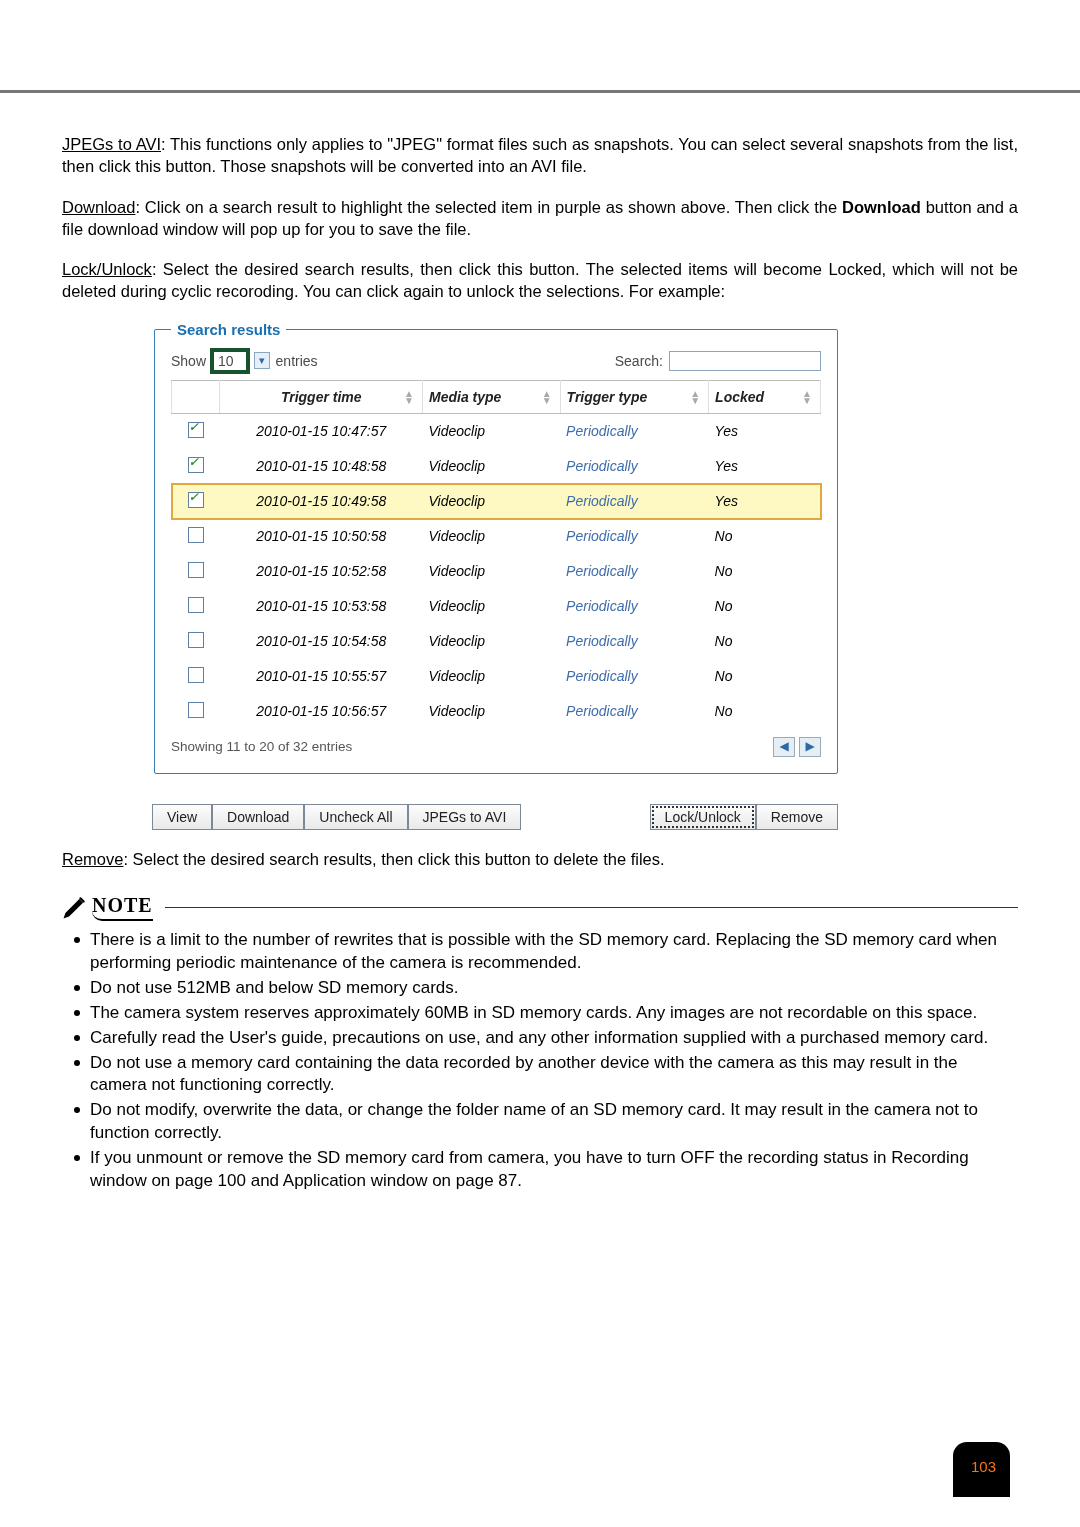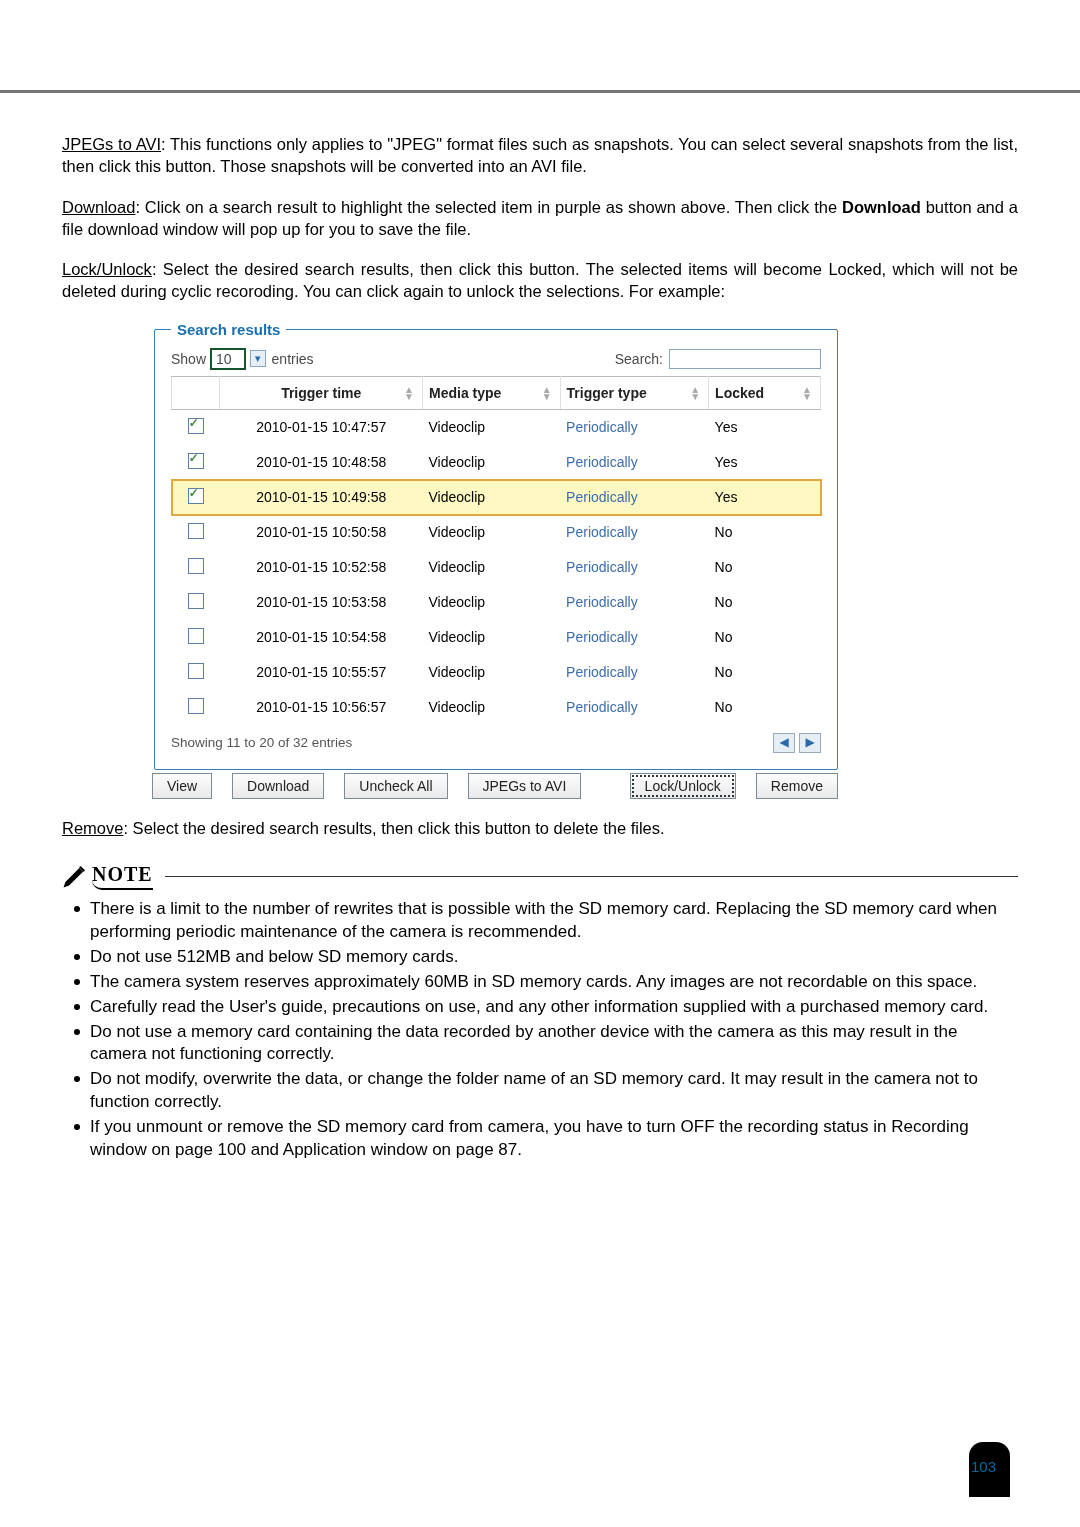--- a/index.html
+++ b/index.html
@@ -8,53 +8,53 @@
   .content{padding:40px 62px 0 62px;}
   p{margin:0;}
   .para{font-size:16.5px;line-height:1.35;margin:0 0 18px 0;text-align:justify;}
   .u{text-decoration:underline;}
   b{font-weight:bold;}
   
   .panel-wrap{margin:2px 0 10px 90px;}
   fieldset.sr{border:1px solid #3a7db5;border-radius:2px;padding:10px 16px 16px 16px;width:650px;}
   fieldset.sr>legend{color:#1a6fb0;font-weight:bold;font-size:15px;padding:0 6px;}
   .sr-top{display:flex;align-items:center;font-size:14px;color:#4a4a4a;margin-bottom:6px;}
-  .showbox{display:inline-block;border:2px solid #14532d;padding:1px 4px;margin:0 4px;background:#fff;min-width:24px;}
+  .showbox{display:inline-block;border:4px solid #14532d;padding:1px 4px;margin:0 4px;background:#fff;min-width:24px;}
   .chev{display:inline-block;border:1px solid #8aa6c1;background:#e6eef7;padding:1px 4px;color:#2a6aa8;font-size:11px;}
   .searchbox{border:1px solid #8aa6c1;height:18px;width:150px;background:#fff;}
   .spacer{flex:1;}
-  table.srt{width:100%;border-collapse:collapse;font-size:14px;}
+  table.srt{width:100%;border-collapse:collapse;font-size:14px;font-style:italic;}
   table.srt th{background:#fff;border-top:1px solid #bcbcbc;border-bottom:1px solid #bcbcbc;border-left:1px solid #e0e0e0;border-right:1px solid #e0e0e0;padding:8px 6px;font-weight:bold;color:#222;position:relative;}
   .sortglyph{position:absolute;right:8px;top:50%;transform:translateY(-50%);font-size:10px;color:#a9a9a9;line-height:7px;}
   table.srt td{padding:8px 6px;border:none;}
   tr.sel td{background:#fef9c3;}
   tr.sel{outline:2px solid #e0a83e;outline-offset:-1px;}
   tr.nonsel td{background:#fff;}
   .chk{display:inline-block;width:14px;height:14px;border:1px solid #5f7fa3;background:#fff;position:relative;}
   .chk.on::after{content:"✓";position:absolute;left:0;top:-3px;font-size:12px;color:#3b8e3b;font-weight:bold;}
   .td-trig{color:#3e6daa;}
   .sr-bottom{display:flex;align-items:center;font-size:13.5px;color:#555;margin-top:8px;}
   .navbtn{display:inline-block;width:20px;height:18px;border:1px solid #9ab;background:#e6eef5;text-align:center;line-height:16px;font-size:12px;color:#2a6aa8;margin-left:4px;}
-  .btnrow{display:flex;gap:20px;margin-top:3px;width:686px;}
+  .btnrow{display:flex;gap:0;margin-top:30px;width:686px;}
   .btnrow .btn, .btnrow .btn-focus{
     border:1px solid #7c8a98;background:linear-gradient(#fdfdfd,#e9e9e9);
     padding:4px 14px;font-size:14px;color:#222;
   }
   .btn-focus{outline:2px dotted #333;outline-offset:-4px;border:2px solid #5b7bb0;}
   .btnrow .flex{flex:1;}
   
   .note-head{display:flex;align-items:center;margin:24px 0 8px 0;font-family:Liberation Serif, serif;}
   .pen{width:26px;height:26px;margin-right:4px;}
   .note-head .lbl{font-weight:bold;font-size:20px;letter-spacing:1px;}
   .note-rule{flex:1;border-top:1px solid #333;margin-left:12px;height:0;}
   .underline-swoosh{border-bottom:2px solid #000;border-bottom-left-radius:10px;padding-bottom:2px;}
   ul.notes{margin:6px 0 0 8px;padding:0;list-style:none;font-size:17px;line-height:1.35;}
   ul.notes li{position:relative;padding-left:20px;margin:0 0 2px 0;}
   ul.notes li::before{content:"";position:absolute;left:4px;top:8px;width:6px;height:6px;background:#000;border-radius:50%;}
-  .pgnum{position:absolute;right:70px;bottom:30px;background:#000;color:#0369a1;border-top-left-radius:14px;border-top-right-radius:14px;padding:16px 14px 22px 2px;font-size:15px;}
+  .pgnum{position:absolute;right:70px;bottom:30px;background:#000;color:#f97316;border-top-left-radius:14px;border-top-right-radius:14px;padding:16px 14px 22px 18px;font-size:15px;}
   .col-trigtime{width:220px;text-align:center;}
   .col-media{width:140px;text-align:left;}
   .col-ttype{width:150px;text-align:left;}
   .col-lock{width:110px;text-align:left;}
   .col-chk{width:40px;text-align:center;}
 </style>
 </head>
 <body>
 
 <div class="page">

